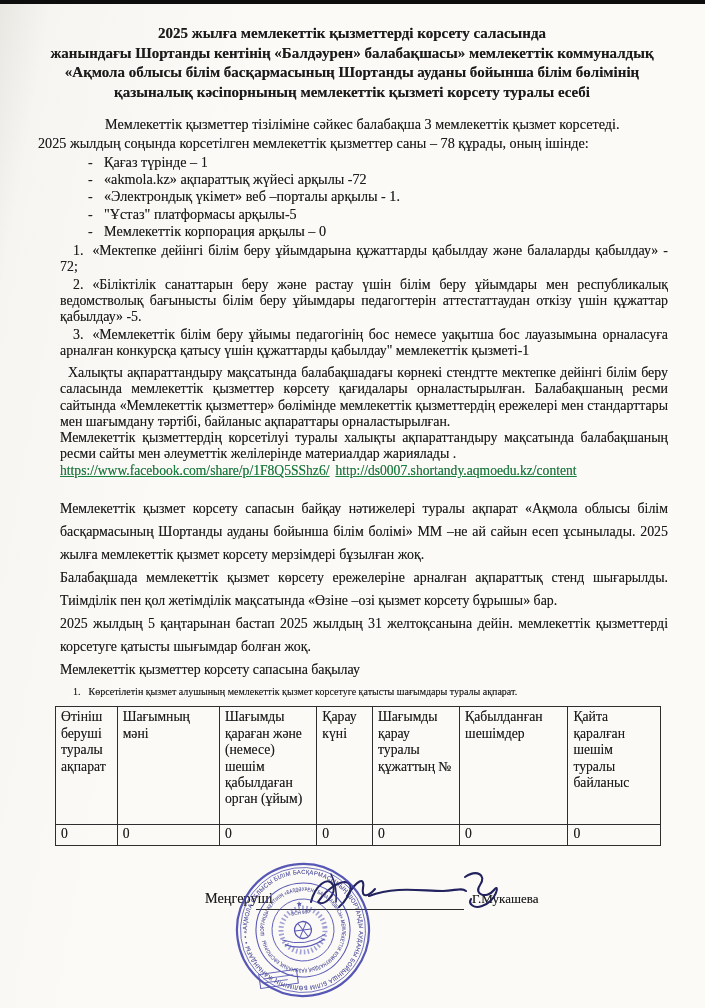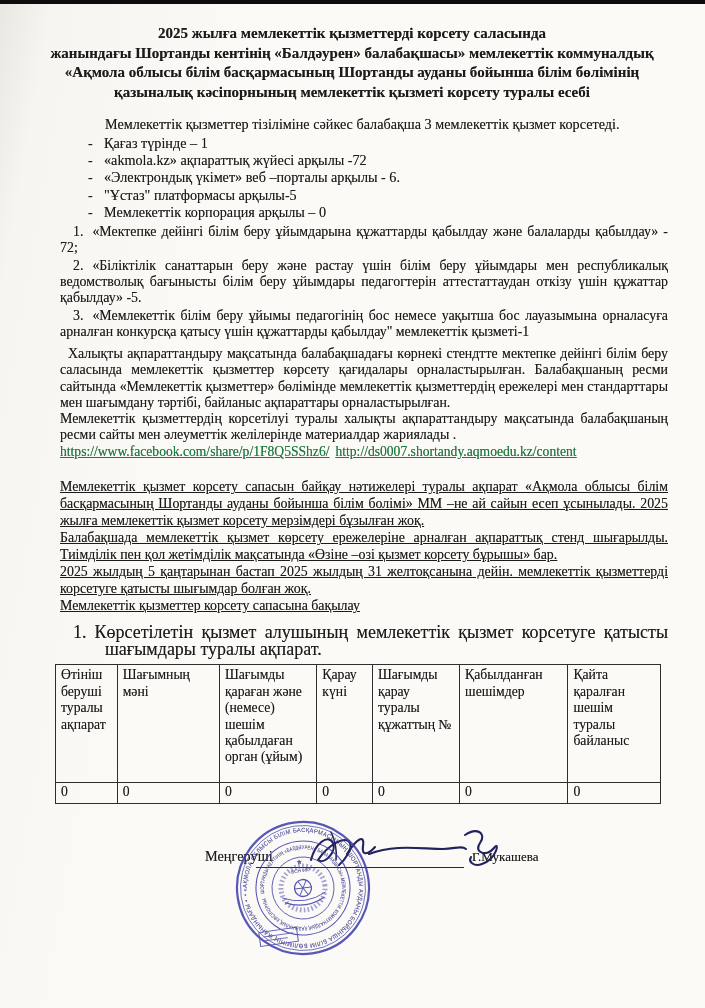--- a/index.html
+++ b/index.html
@@ -20,23 +20,23 @@
   .bullets li{display:flex;}
   .bullets .dash{width:16px;flex:0 0 16px;}
   .numbered{margin-top:3px;}
   .num-item{font-size:13.9px;line-height:16.3px;text-align:justify;text-indent:13px;margin-bottom:1px;}
   .num-item .num{margin-right:9px;}
   .para{font-size:13.9px;line-height:16.2px;text-align:justify;}
   .info1{margin-top:6px;text-indent:8px;}
   .links-row{margin-top:1px;font-size:13.6px;}
   .doc-link{color:#15803d;text-decoration:underline;margin-right:6px;word-break:break-all;}
   .quality{margin-top:18px;}
-  .quality .para{line-height:17px;text-decoration:underline;}
-  .complaint{font-size:18px;line-height:17px;text-align:justify;
-             padding-left:45px;text-indent:-32px;margin-top:10px;}
+  .quality .para{line-height:23px;}
+  .complaint{font-size:10px;line-height:17px;text-align:justify;
+             padding-left:45px;text-indent:-32px;margin-top:2px;}
   .complaint .num{margin-right:8px;}
   table.cmp{border-collapse:collapse;width:606px;margin:6px 0 0 -5px;table-layout:fixed;}
   table.cmp th,table.cmp td{border:1.4px solid #2e2e2e;font-weight:normal;text-align:left;
       vertical-align:top;font-size:13.7px;line-height:16.4px;padding:2px 5px 16px 5px;}
   table.cmp td{height:17px;padding:1px 5px 2px 5px;}
   .sig-area{position:relative;height:215px;margin-top:4px;}
   .sig-role{position:absolute;left:145px;top:40px;font-size:14.3px;}
   .sig-line{position:absolute;left:196px;top:38px;width:208px;height:21px;
             border-bottom:1.4px solid #2b2b2b;}
   .sig-name{position:absolute;left:412px;top:41px;font-size:13px;text-align:right;}
@@ -54,34 +54,35 @@
 
   <div class="title">
     <div>2025  жылға мемлекеттік қызметтерді корсету саласында</div>
       <div>жанындағы Шортанды кентінің «Балдәурен» балабақшасы» мемлекеттік коммуналдық</div>
       <div>«Ақмола облысы білім басқармасының Шортанды ауданы бойынша білім бөлімінің</div>
       <div>қазыналық кәсіпорнының мемлекеттік қызметі корсету туралы есебі</div>
   </div>
 
   <div class="intro body-txt">
     <div class="intro-l1">Мемлекеттік қызметтер тізіліміне сәйкес  балабақша 3  мемлекеттік  қызмет корсетеді.</div>
+    <div class="intro-l2">2025  жылдың соңында корсетілген мемлекеттік қызметтер саны – 78  құрады, оның ішінде:</div>
   </div>
 
   <ul class="bullets">
     <li>
         <span class="dash">-</span>
         <span>Қағаз түрінде – 1</span>
       </li>
       <li>
         <span class="dash">-</span>
         <span>«akmola.kz» ақпараттық жүйесі арқылы  -72</span>
       </li>
       <li>
         <span class="dash">-</span>
-        <span>«Электрондық үкімет» веб –порталы арқылы - 6.</span>
+        <span>«Электрондық үкімет» веб –порталы арқылы - 1.</span>
       </li>
       <li>
         <span class="dash">-</span>
         <span>"Ұстаз" платформасы арқылы-5</span>
       </li>
       <li>
         <span class="dash">-</span>
         <span>Мемлекеттік корпорация арқылы – 0</span>
       </li>
   </ul>

